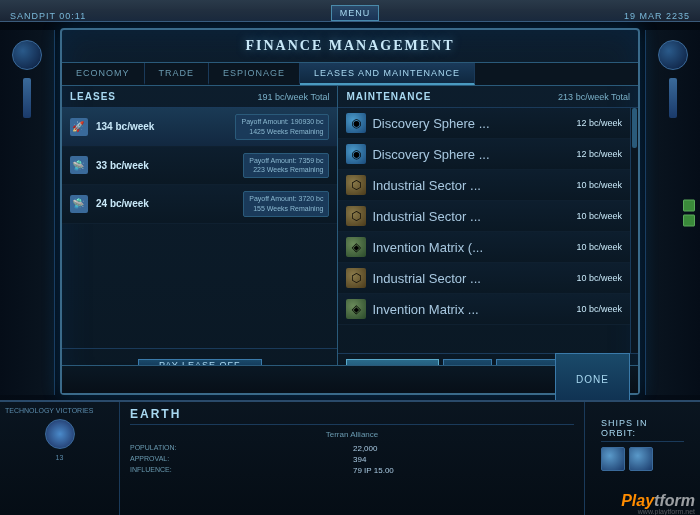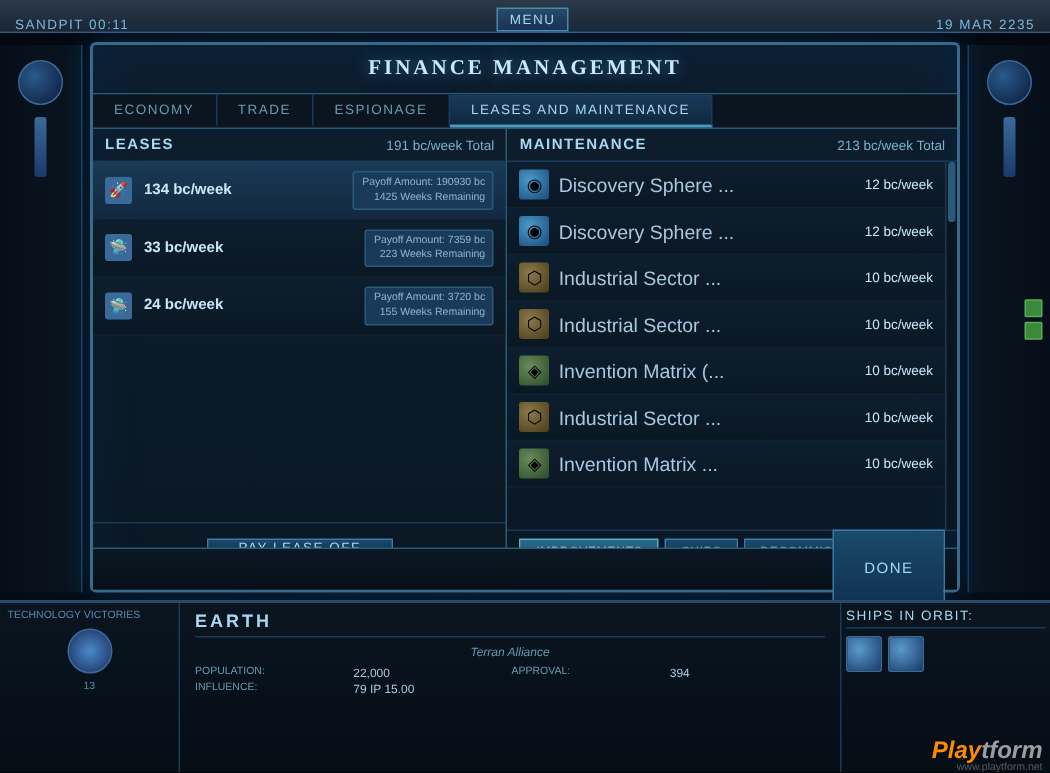--- a/index.html
+++ b/index.html
@@ -397,44 +397,43 @@
       border-bottom: 1px solid #1a3a5a;
       padding-bottom: 3px;
       margin-bottom: 5px;
     }
 
     .planet-sub {
       color: #6a9ab0;
       font-size: 8px;
       text-align: center;
       margin-bottom: 5px;
-      font-style: italic;
     }
 
     .stats-grid {
       display: grid;
-      grid-template-columns: 1fr 1fr 1fr 1fr;
+      grid-template-columns: 1fr 1fr;
       gap: 2px;
     }
 
     .stat-item {
       font-size: 7px;
       color: #6a9ab0;
       text-transform: uppercase;
     }
 
     .stat-value {
       color: #a8c8e0;
       font-size: 8px;
     }
 
     .bottom-right {
-      width: 140px;
+      width: 116px;
       border-left: 1px solid #1a3a5a;
-      padding: 3px;
+      padding: 16px;
     }
 
     .ships-title {
       color: #a8d8f0;
       font-size: 9px;
       text-transform: uppercase;
       letter-spacing: 1px;
       border-bottom: 1px solid #1a3a5a;
       padding-bottom: 3px;
       margin-bottom: 5px;

